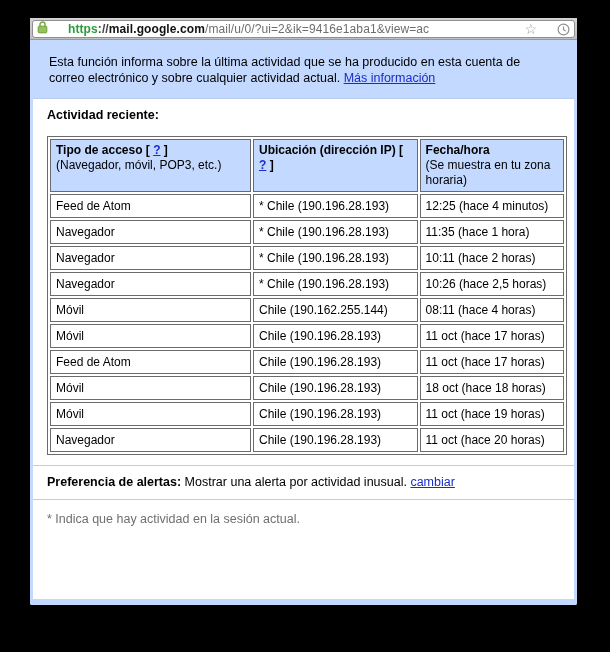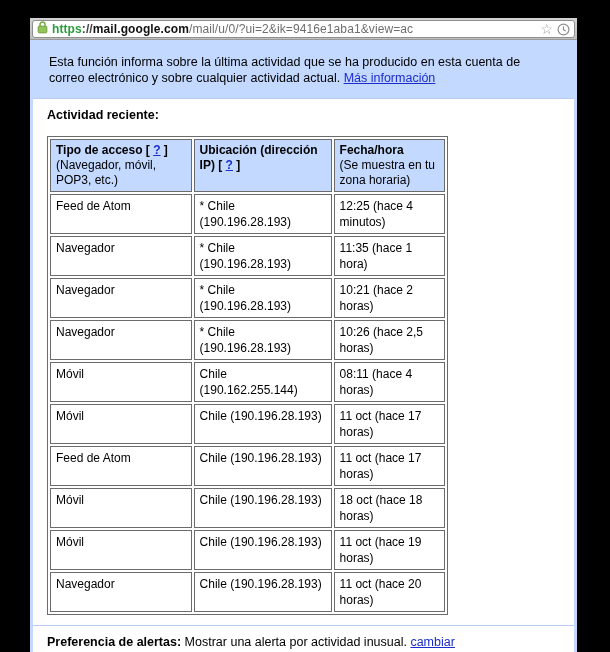--- a/index.html
+++ b/index.html
@@ -38,21 +38,21 @@
   }
   
   .urlrow{
     height:22px; flex:0 0 22px;
     background:linear-gradient(#d2d2d2,#bfbfbf);
     border-bottom:1px solid #9a9a9a;
     padding:2px 2px;
   }
   .urlinput{
     height:18px; background:#fff; border:1px solid #8f8f8f; border-radius:3px;
-    display:flex; align-items:center; padding:0 4px; gap:4px;
+    display:flex; align-items:center; padding:0 4px; gap:20px;
   }
   .urltext{ flex:1; font-size:12px; white-space:nowrap; overflow:hidden; letter-spacing:.1px;}
   .scheme{ color:#2b9b3d; font-weight:bold; }
   .sep{ color:#444; font-weight:bold;}
   .host{ color:#111; font-weight:bold; }
   .path{ color:#6e6e6e; }
   .star{ font-size:14px; color:#9a9a9a; line-height:14px; cursor:default;}
   .clock{ display:inline-flex; }
   
   .page{
@@ -74,21 +74,21 @@
     padding:3px 12px 4px 12px; margin:2px 0 10px 0;
     box-shadow:0 1px 1px rgba(0,0,0,.15);
     cursor:pointer;
   }
   .divider{ border-top:1px solid #b9cdf2; }
   .sect-activity{ padding:9px 14px 10px 14px; }
   .bold-label{ font-size:12.5px; font-weight:bold; margin-bottom:14px; }
   table{
     border-collapse:separate; border-spacing:2px;
     background:#fff; border:1px solid #6b6b6b;
-    width:401px;
+    width:520px;
   }
   th,td{ border:1px solid #6b6b6b; font-size:12px; text-align:left; padding:3px 5px; vertical-align:top; font-weight:normal;}
   th{ background:#c3d9ff; line-height:15px; }
   td{ line-height:16px; }
   .b{ font-weight:bold; }
   .sub{ font-weight:normal; }
   a.qlink{ color:#1b2bcc; text-decoration:underline; font-weight:bold; cursor:pointer;}
   .col-access{ width:199px; } .col-loc{ width:163px; } .col-date{ width:143px; }
   .sect-prefs{ padding:9px 7px 10px 14px; font-size:12.5px; }
   .sect-notes{ padding:10px 14px; color:#6f6f6f; font-size:12.5px; }
@@ -161,21 +161,21 @@
               <td>12:25 (hace 4 minutos)</td>
             </tr>
             <tr>
               <td>Navegador</td>
               <td>* Chile (190.196.28.193)</td>
               <td>11:35 (hace 1 hora)</td>
             </tr>
             <tr>
               <td>Navegador</td>
               <td>* Chile (190.196.28.193)</td>
-              <td>10:21 (hace 2 horas)</td>
+              <td>10:11 (hace 2 horas)</td>
             </tr>
             <tr>
               <td>Navegador</td>
               <td>* Chile (190.196.28.193)</td>
               <td>10:26 (hace 2,5 horas)</td>
             </tr>
             <tr>
               <td>Móvil</td>
               <td>Chile (190.162.255.144)</td>
               <td>08:11 (hace 4 horas)</td>

